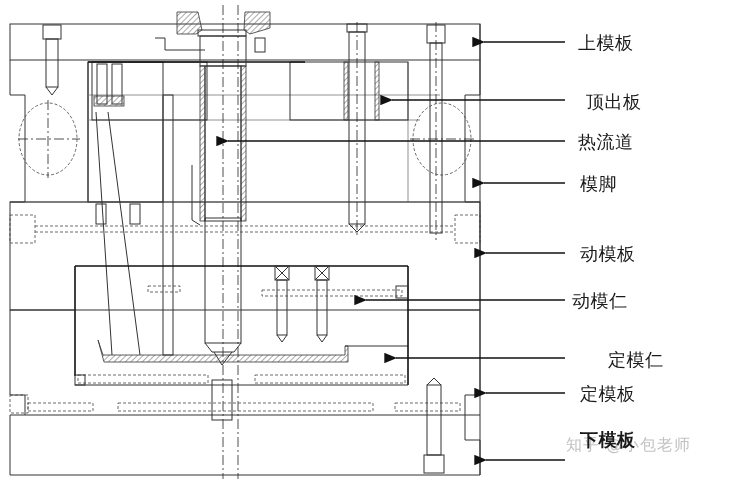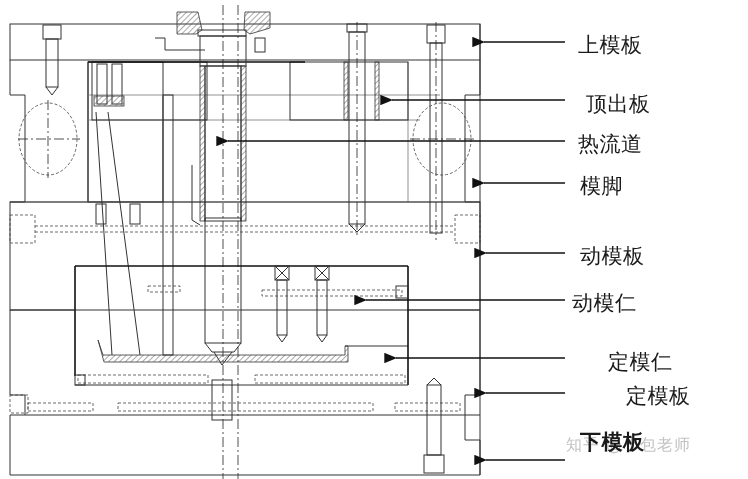--- a/index.html
+++ b/index.html
@@ -1,18 +1,18 @@
 <!DOCTYPE html>
 <html><head>
 <meta charset="utf-8">
 <style>
   html, body { margin: 0; padding: 0; background: #ffffff; }
   body { width: 748px; height: 479px; position: relative; overflow: hidden; font-family: "DejaVu Sans", sans-serif; }
   #drawing { position: absolute; left: 0; top: 0; width: 748px; height: 479px; }
-  .lbl { position: absolute; font-size: 21px; color: #1a1a1a; white-space: nowrap; letter-spacing: 0.5px; }
+  .lbl { position: absolute; font-size: 18px; color: #1a1a1a; white-space: nowrap; letter-spacing: 0.5px; }
   .watermark { position: absolute; left: 566px; top: 435px; font-size: 16px; color: #b8b8b8; opacity: 0.85; white-space: nowrap; letter-spacing: 1px; }
   .ln { stroke: #333; stroke-width: 1; fill: none; }
   .lt { stroke: #777; stroke-width: 0.8; fill: none; }
   .bold { stroke: #111; stroke-width: 1.6; fill: none; }
   .cl { stroke: #222; stroke-width: 0.8; fill: none; stroke-dasharray: 10 3 2 3; }
   .dash { stroke: #444; stroke-width: 0.8; fill: none; stroke-dasharray: 3 2; }
   .hatch { fill: url(#hatch); stroke: #333; stroke-width: 0.8; }
   .arrow { stroke: #111; stroke-width: 1.3; fill: none; }
 </style>
 </head>
@@ -178,15 +178,15 @@
   </g>
 </svg>
 
 <div class="lbl" style="left:578px;top:31px;">上模板</div>
 <div class="lbl" style="left:578px;top:90px;margin-left:8px;">顶出板</div>
 <div class="lbl" style="left:578px;top:130px;">热流道</div>
 <div class="lbl" style="left:580px;top:172px;">模脚</div>
 <div class="lbl" style="left:580px;top:242px;">动模板</div>
 <div class="lbl" style="left:572px;top:289px;">动模仁</div>
 <div class="lbl" style="left:580px;top:348px;margin-left:28px;">定模仁</div>
-<div class="lbl" style="left:580px;top:382px;margin-left:46px;">定模板</div>
+<div class="lbl" style="left:580px;top:382px;">定模板</div>
 <div class="watermark">知乎 @小包老师</div>
 <div class="lbl" style="left:580px;top:428px;font-weight:bold;">下模板</div>
 
 </body></html>

